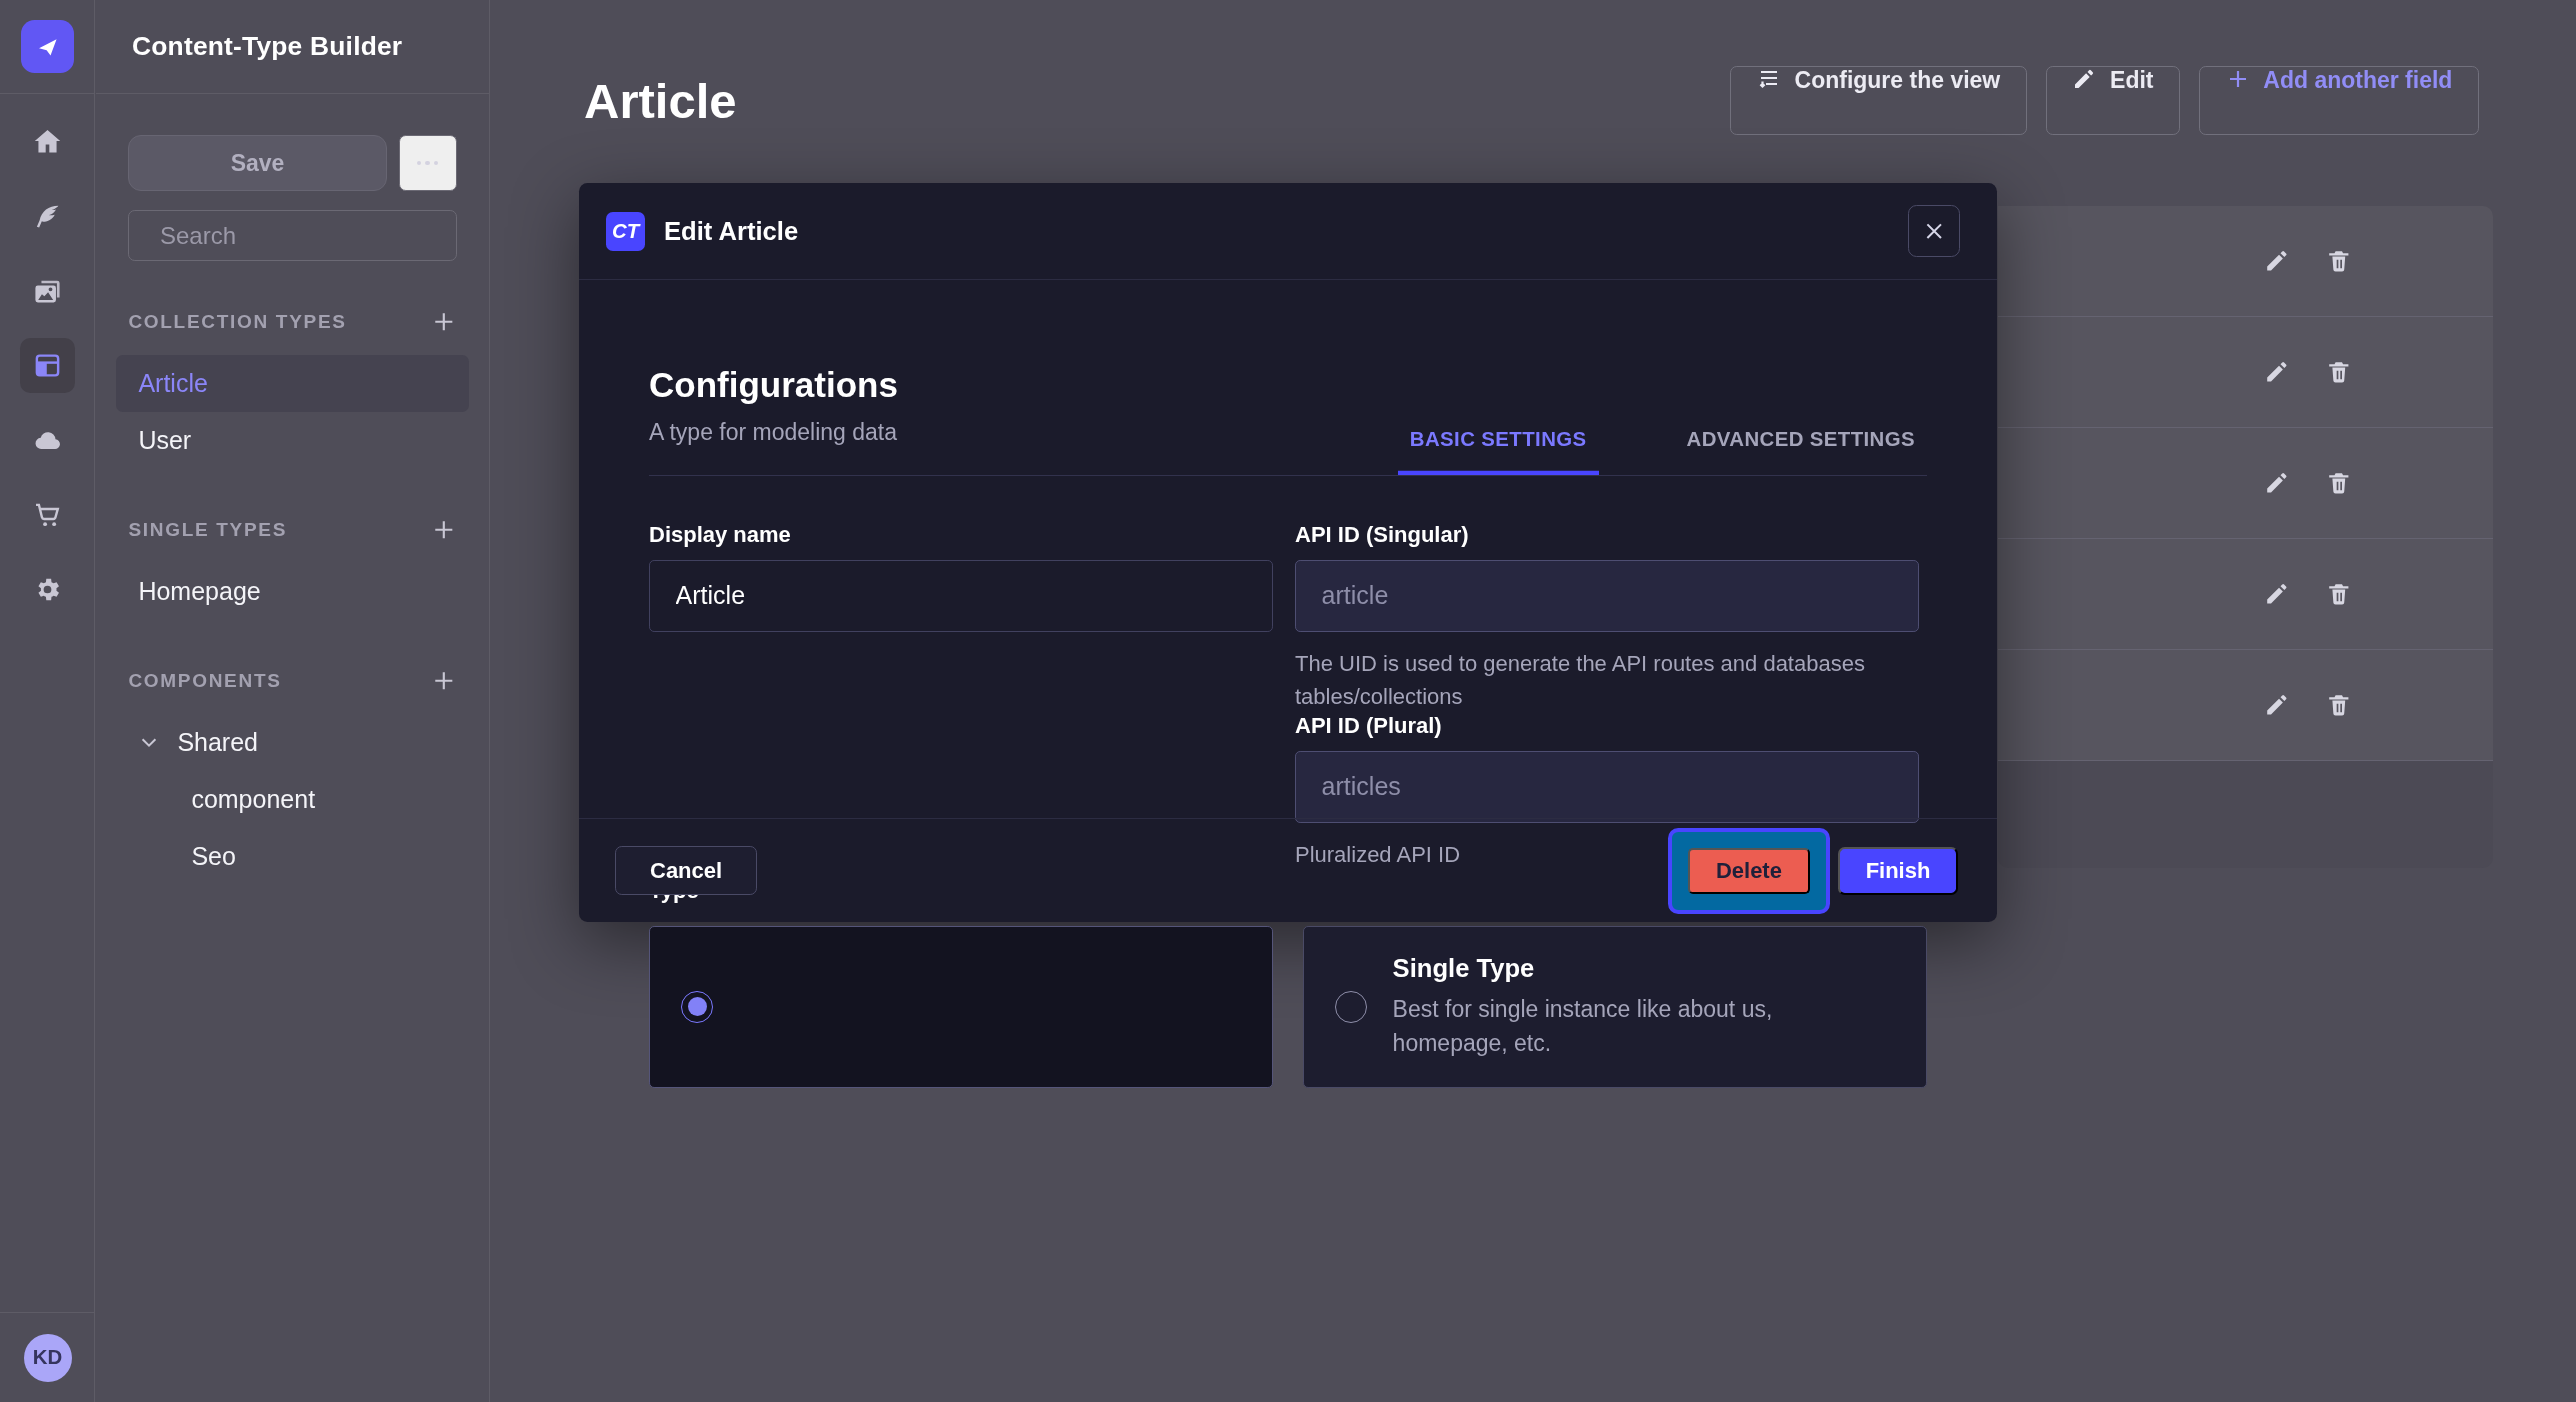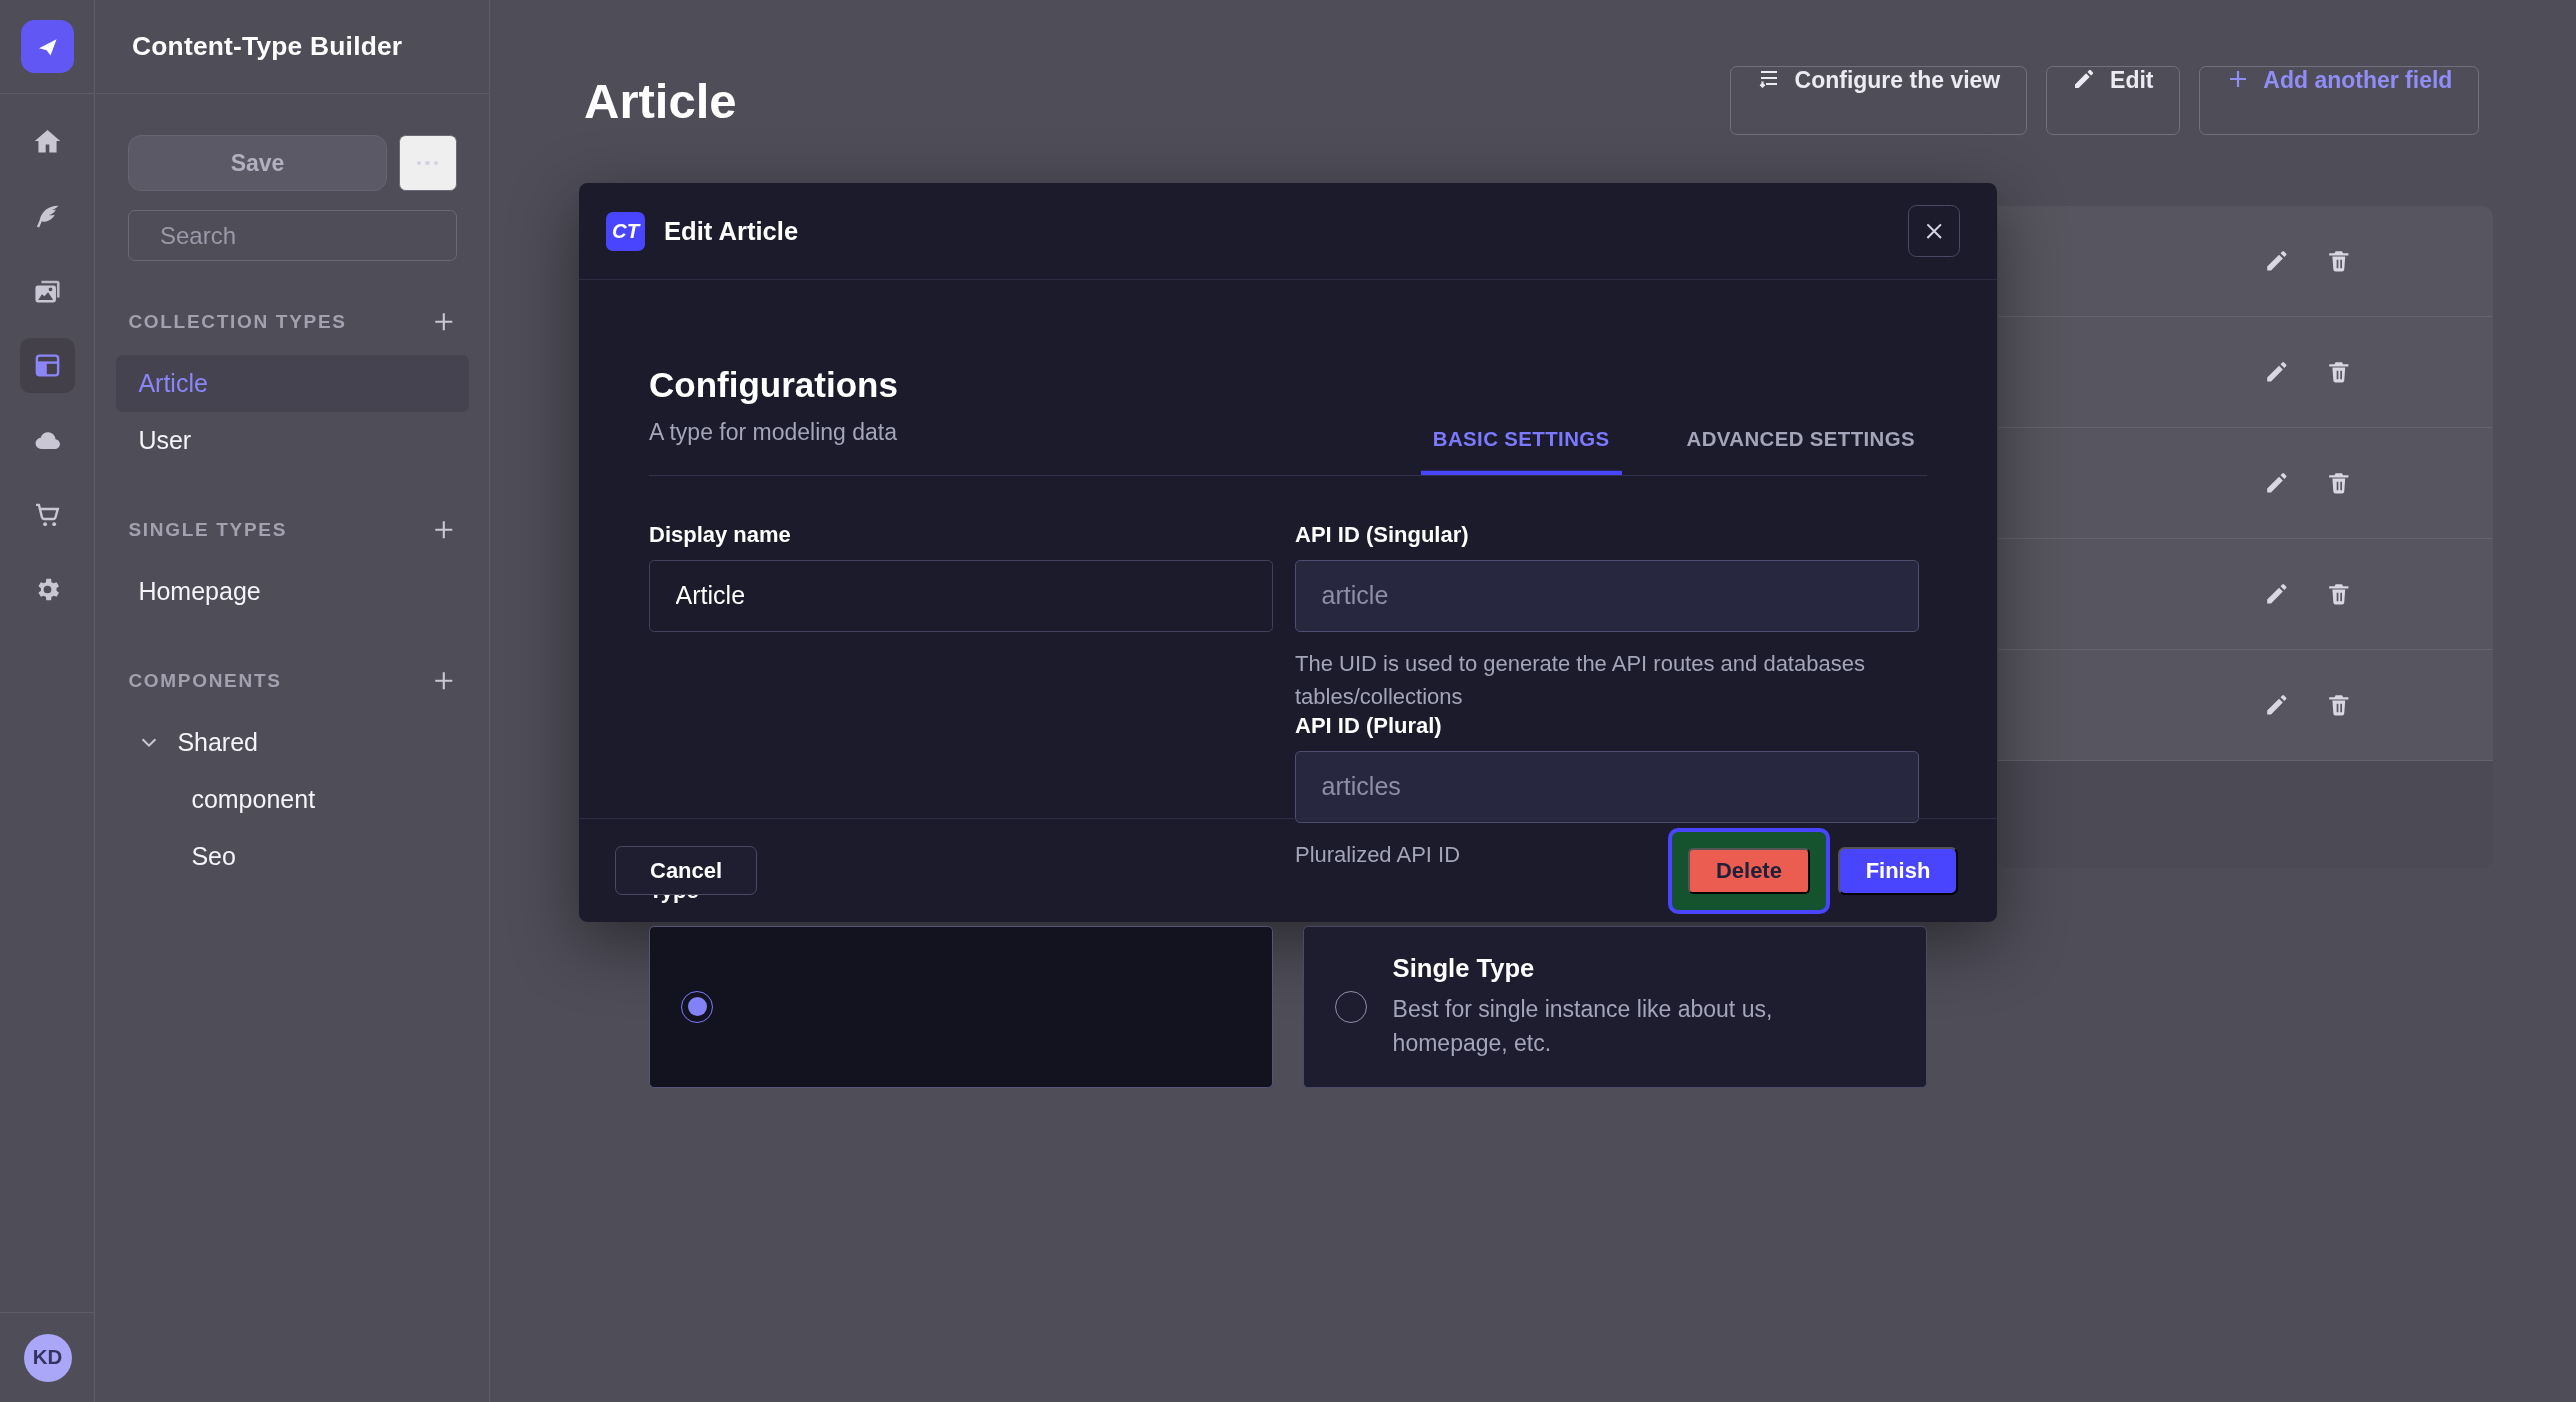--- a/index.html
+++ b/index.html
@@ -58,21 +58,21 @@
   .modal { position:absolute; left:579px; top:183px; width:1418px; height:739px; background:#1b1b2b; border-radius:8.5px; box-shadow:0 20.4px 68px rgba(0,0,0,.45); z-index:10; }
   .m-header { height:97px; border-bottom:0.9px solid #2c2c42; display:flex; align-items:center; padding:0 37px 0 27px; }
   .ct-badge { width:39px; height:39px; border-radius:6.8px; background:#4945ff; color:#fff; font-weight:bold; font-style:italic; font-size:20.4px; display:flex; align-items:center; justify-content:center; }
   .m-title { margin-left:19px; color:#ffffff; font-size:25.6px; font-weight:bold; }
   .close-btn { margin-left:auto; width:52px; height:52px; border-radius:8.5px; border:0.9px solid #4a4a66; color:#d6d6e8; display:flex; align-items:center; justify-content:center; background:transparent; }
   .m-body { padding:85px 70px 0; }
   .config-row { display:flex; justify-content:space-between; border-bottom:0.9px solid #32324d; }
   .config-titles { padding-bottom:29px; }
   .config-h { color:#ffffff; font-size:35px; font-weight:bold; }
   .config-sub { margin-top:13.6px; color:#a5a5ba; font-size:23px; }
-  .tabs { display:flex; align-self:flex-end; gap:53px; }
+  .tabs { display:flex; align-self:flex-end; gap:76px; }
   .tab { padding:0 12px 24px; color:#a5a5ba; font-size:20.4px; font-weight:bold; letter-spacing:0.4px; }
   .tab.active { color:#7b79ff; box-shadow:inset 0 -4.3px 0 #4945ff; }
   .form-grid { margin-top:46px; display:grid; grid-template-columns:624px 624px; column-gap:22px; }
   .f-label { color:#ffffff; font-size:22px; font-weight:bold; }
   .f-input { margin-top:12px; width:100%; height:72px; border-radius:5.1px; background:#1b1b2b; border:0.9px solid #41415f; color:#ffffff; font-size:25px; padding:0 25.6px; font-family:inherit; outline:none; }
   .f-input.dim { background:#272740; border:0.9px solid #4e4e72; color:#8e8ea9; }
   .f-hint { margin-top:15.3px; color:#a5a5ba; font-size:22px; line-height:1.5; max-width:579px; }
   .gap-row { height:48px; }
   .type-label { margin-top:6.8px; color:#ffffff; font-size:22px; font-weight:bold; }
   .cards { margin-top:22px; display:grid; grid-template-columns:624px 624px; column-gap:30px; }
@@ -80,21 +80,21 @@
   .type-card.selected { background:#131320; border-color:#55557a; }
   .radio { width:32px; height:32px; border-radius:50%; border:1.7px solid #8e8ea9; flex:none; }
   .radio.on { border-color:#7b79ff; display:flex; align-items:center; justify-content:center; }
   .radio.on::after { content:""; width:19px; height:19px; border-radius:50%; background:#8281f7; }
   .tc-title { font-size:25.6px; font-weight:bold; color:#ffffff; }
   .type-card.selected .tc-title { color:#8c88f8; }
   .tc-desc { margin-top:10.2px; color:#a5a5ba; font-size:23px; line-height:1.45; max-width:477px; }
   .m-footer { position:absolute; left:0; right:0; bottom:0; height:104px; border-top:0.9px solid #2c2c42; display:flex; align-items:center; padding:0 39px 0 36px; }
   .cancel-btn { height:49px; padding:0 34px; border-radius:6.8px; border:0.9px solid #4a4a66; background:#1e1e30; color:#ffffff; font-size:22px; font-weight:bold; display:flex; align-items:center; }
   .f-right { margin-left:auto; display:flex; align-items:center; gap:8.5px; }
-  .delete-ring { border:4.3px solid #4945ff; border-radius:10.2px; padding:16px; background:#14532d; }
+  .delete-ring { border:4.3px solid #4945ff; border-radius:10.2px; padding:16px; background:#0369a1; }
   .delete-btn { height:46px; padding:0 25.6px; border-radius:5.1px; background:#ec5d51; color:#20203a; font-size:22px; font-weight:bold; display:flex; align-items:center; }
   .finish-btn { height:48px; padding:0 25.6px; border-radius:6.8px; background:#4945ff; color:#ffffff; font-size:22px; font-weight:bold; display:flex; align-items:center; }
   svg { display:block; }
 </style>
 </head>
 <body>
 
 <div class="app">
 
   <nav class="leftnav">

